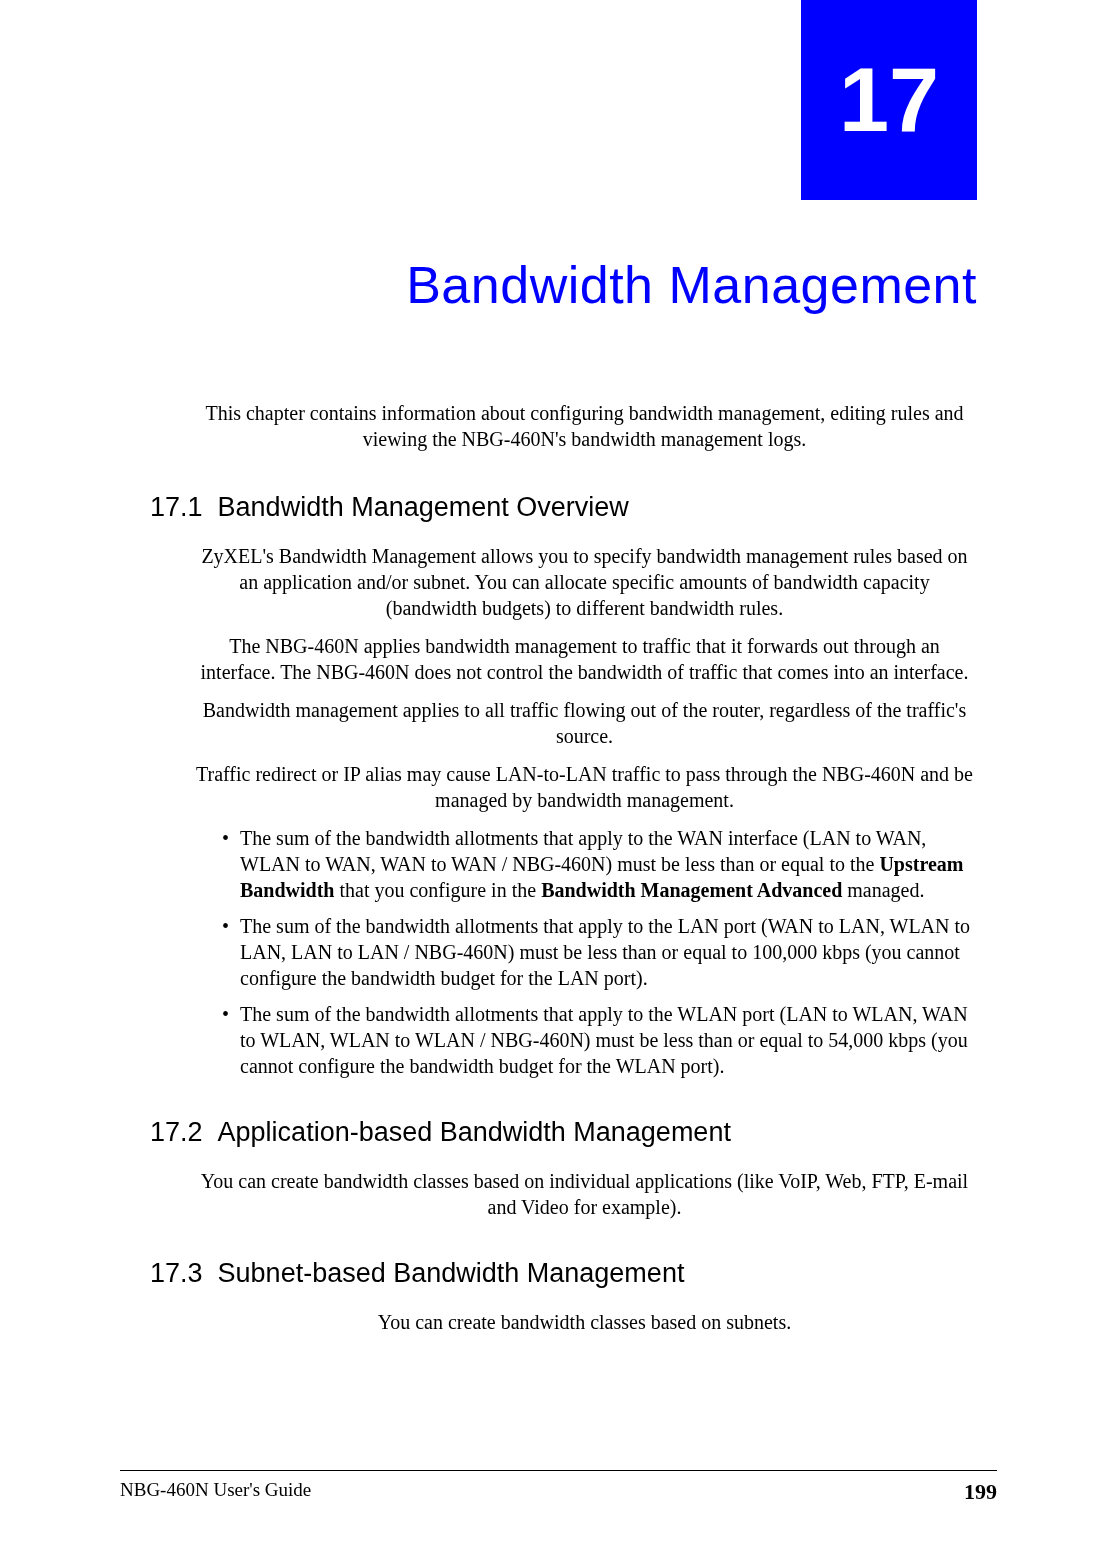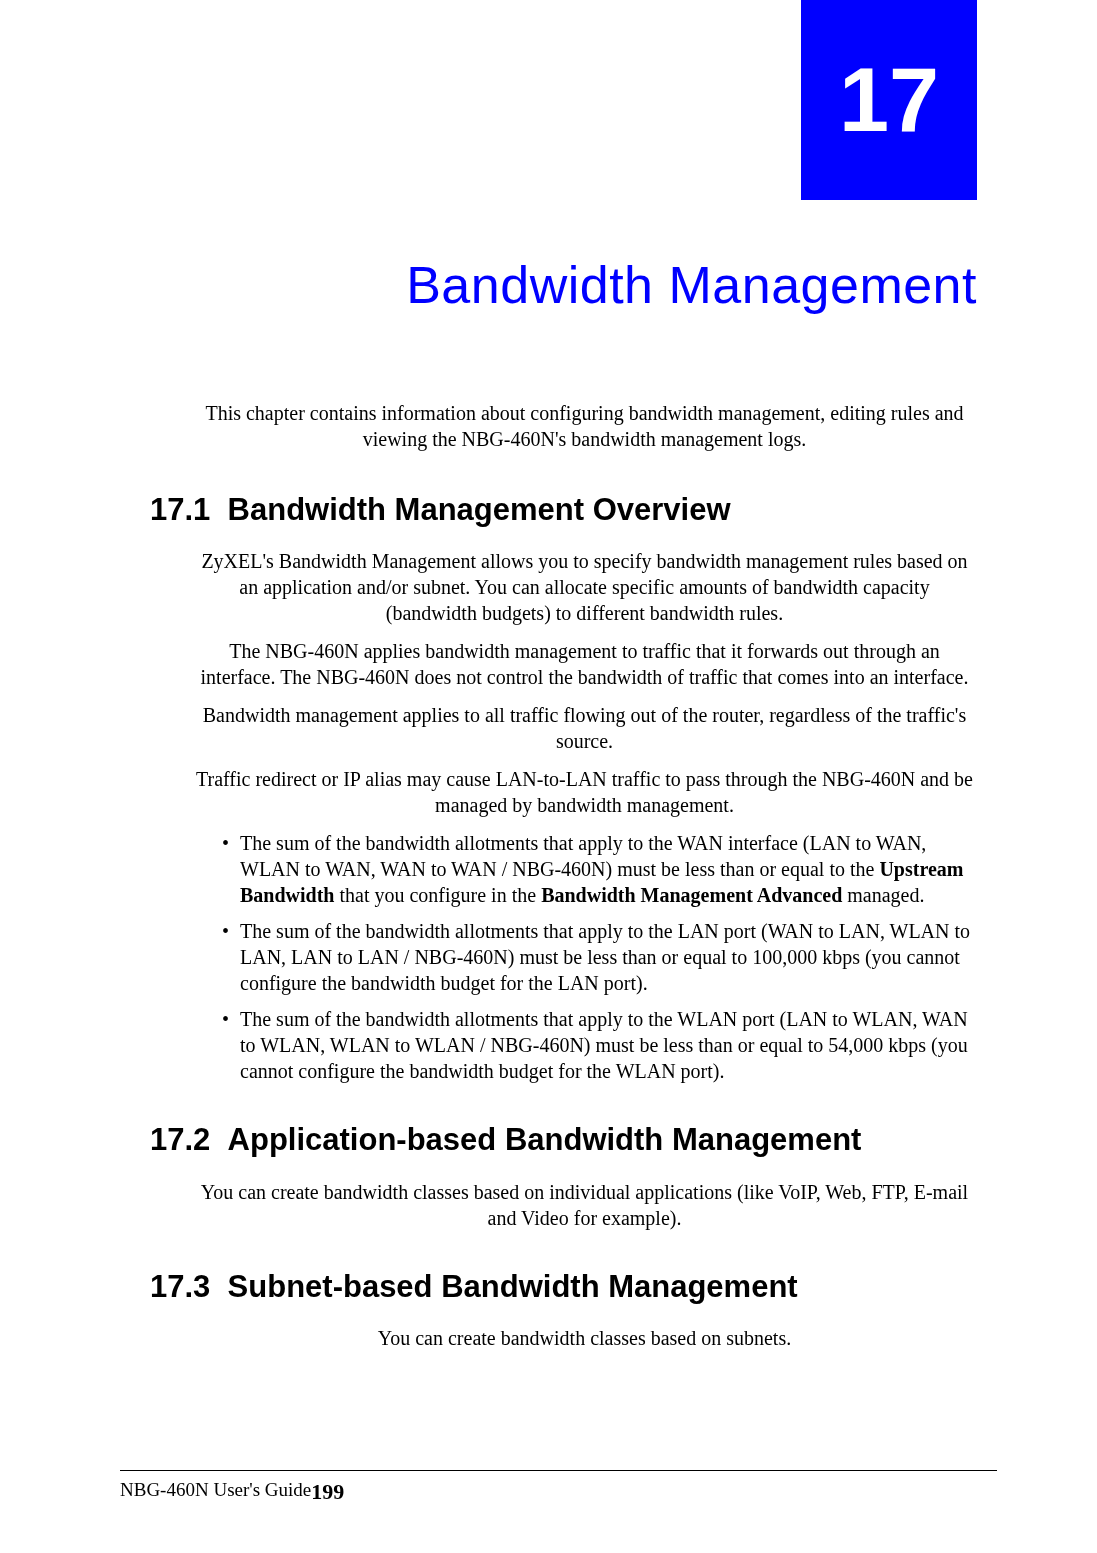--- a/index.html
+++ b/index.html
@@ -53,22 +53,22 @@
       right: 120px;
       font-size: 20px;
       line-height: 1.3;
       color: #000;
     }
     .intro-para {
       margin-bottom: 38px;
     }
     .section-head {
       font-family: Arial, Helvetica, sans-serif;
-      font-weight: bold;
-      font-size: 31px;
+      font-weight: normal;
+      font-size: 27px;
       margin-bottom: 18px;
     }
     .body-indent {
       margin-left: 42px;
     }
     .para {
       margin-bottom: 12px;
       text-align: center;
     }
     ul.bullets {
@@ -90,20 +90,21 @@
     .bold { font-weight: bold; }
     .section-block { margin-bottom: 36px; }
     .footer {
       position: absolute;
       bottom: 48px;
       left: 120px;
       right: 100px;
       border-top: 1px solid #000;
       padding-top: 8px;
       display: flex;
+      justify-content: space-between;
       font-size: 19px;
     }
     .footer-left { }
     .footer-right { font-weight: bold; font-size: 22px; }
   </style>
 </head>
 <body>
 
 <div class="page">
 

